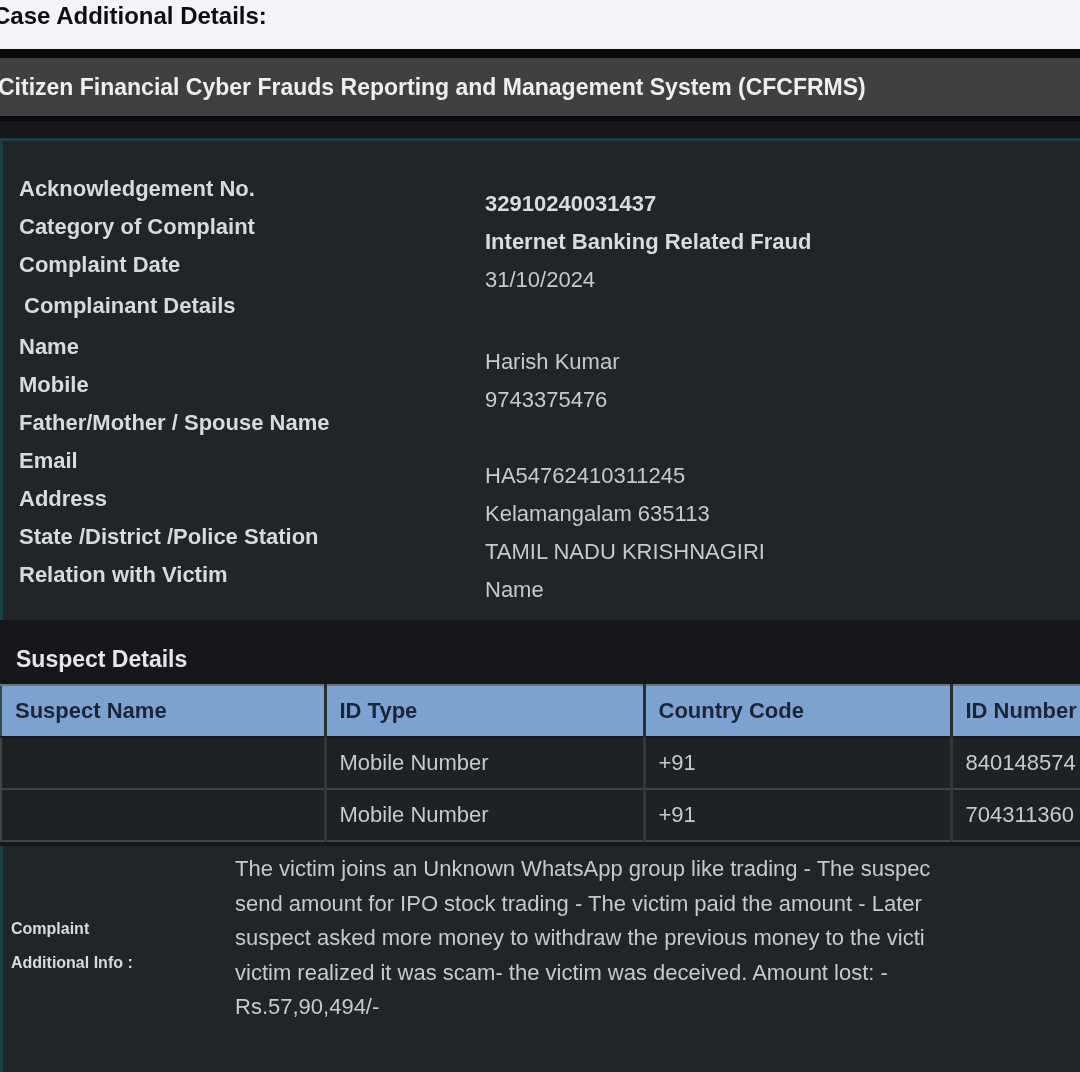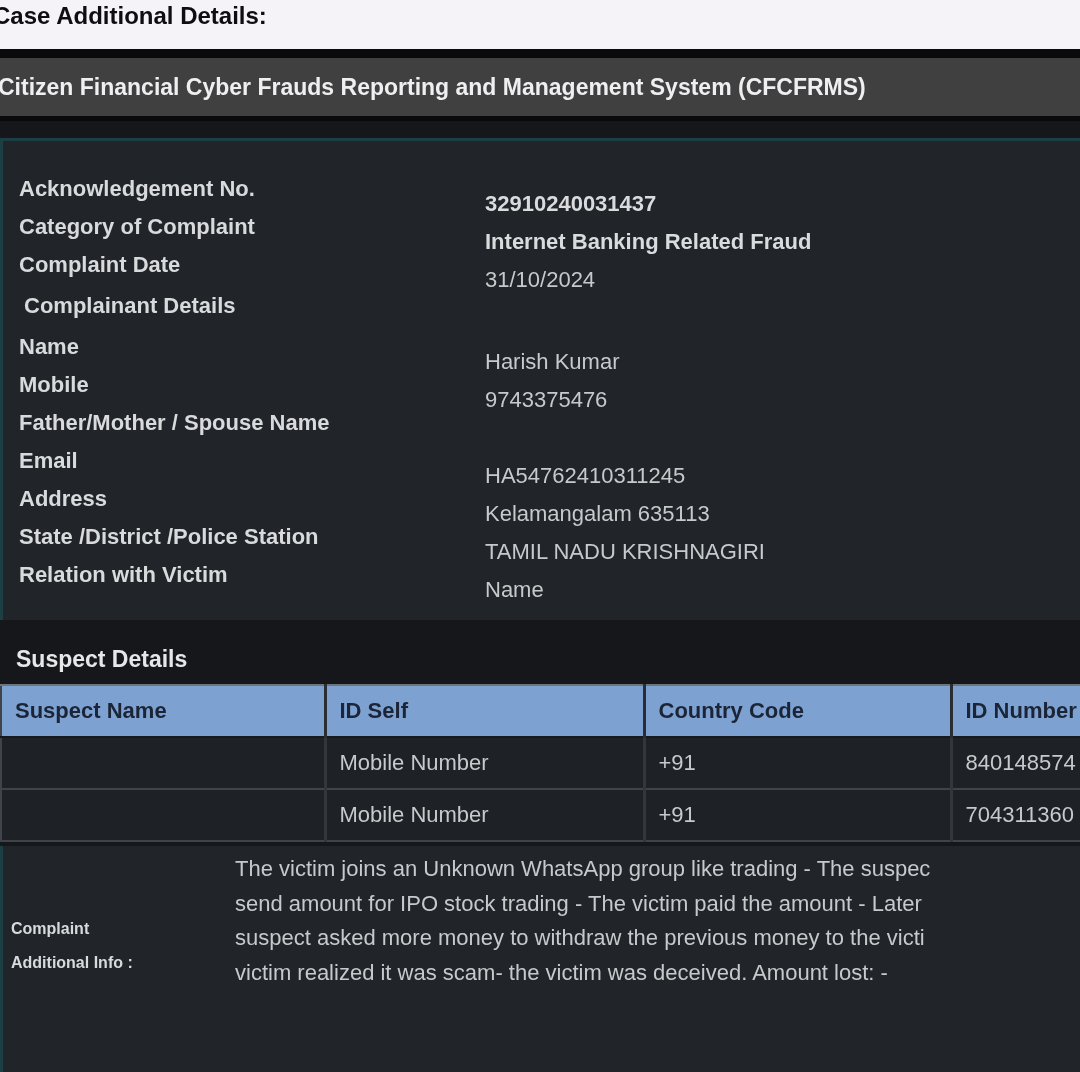--- a/index.html
+++ b/index.html
@@ -159,21 +159,21 @@
 <table class="suspect-table">
   <colgroup>
     <col style="width:324px">
       <col style="width:319px">
       <col style="width:307px">
       <col style="width:312px">
   </colgroup>
   <thead>
     <tr id="suspect-head">
         <th>Suspect Name</th>
-        <th>ID Self</th>
+        <th>ID Type</th>
         <th>Country Code</th>
         <th>ID Number</th>
       </tr>
   </thead>
   <tbody id="suspect-body">
       <tr>
         <td></td>
         <td>Mobile Number</td>
         <td>+91</td>
         <td>840148574</td>
@@ -190,17 +190,18 @@
 <section class="panel-info">
   <div class="info-label">
     <div>Complaint</div>
     <div>Additional Info :</div>
   </div>
   <div class="info-text" id="info-lines">
       <div class="info-line">The victim joins an Unknown WhatsApp group like trading - The suspec</div>
       <div class="info-line">send amount for IPO stock trading - The victim paid the amount - Later</div>
       <div class="info-line">suspect asked more money to withdraw the previous money to the victi</div>
       <div class="info-line">victim realized it was scam- the victim was deceived. Amount lost: -</div>
+      <div class="info-line">Rs.57,90,494/-</div>
     </div>
 </section>
 
 <div class="bottom-divider"></div>
 <div class="bottom-strip"></div>
 
 </body></html>

